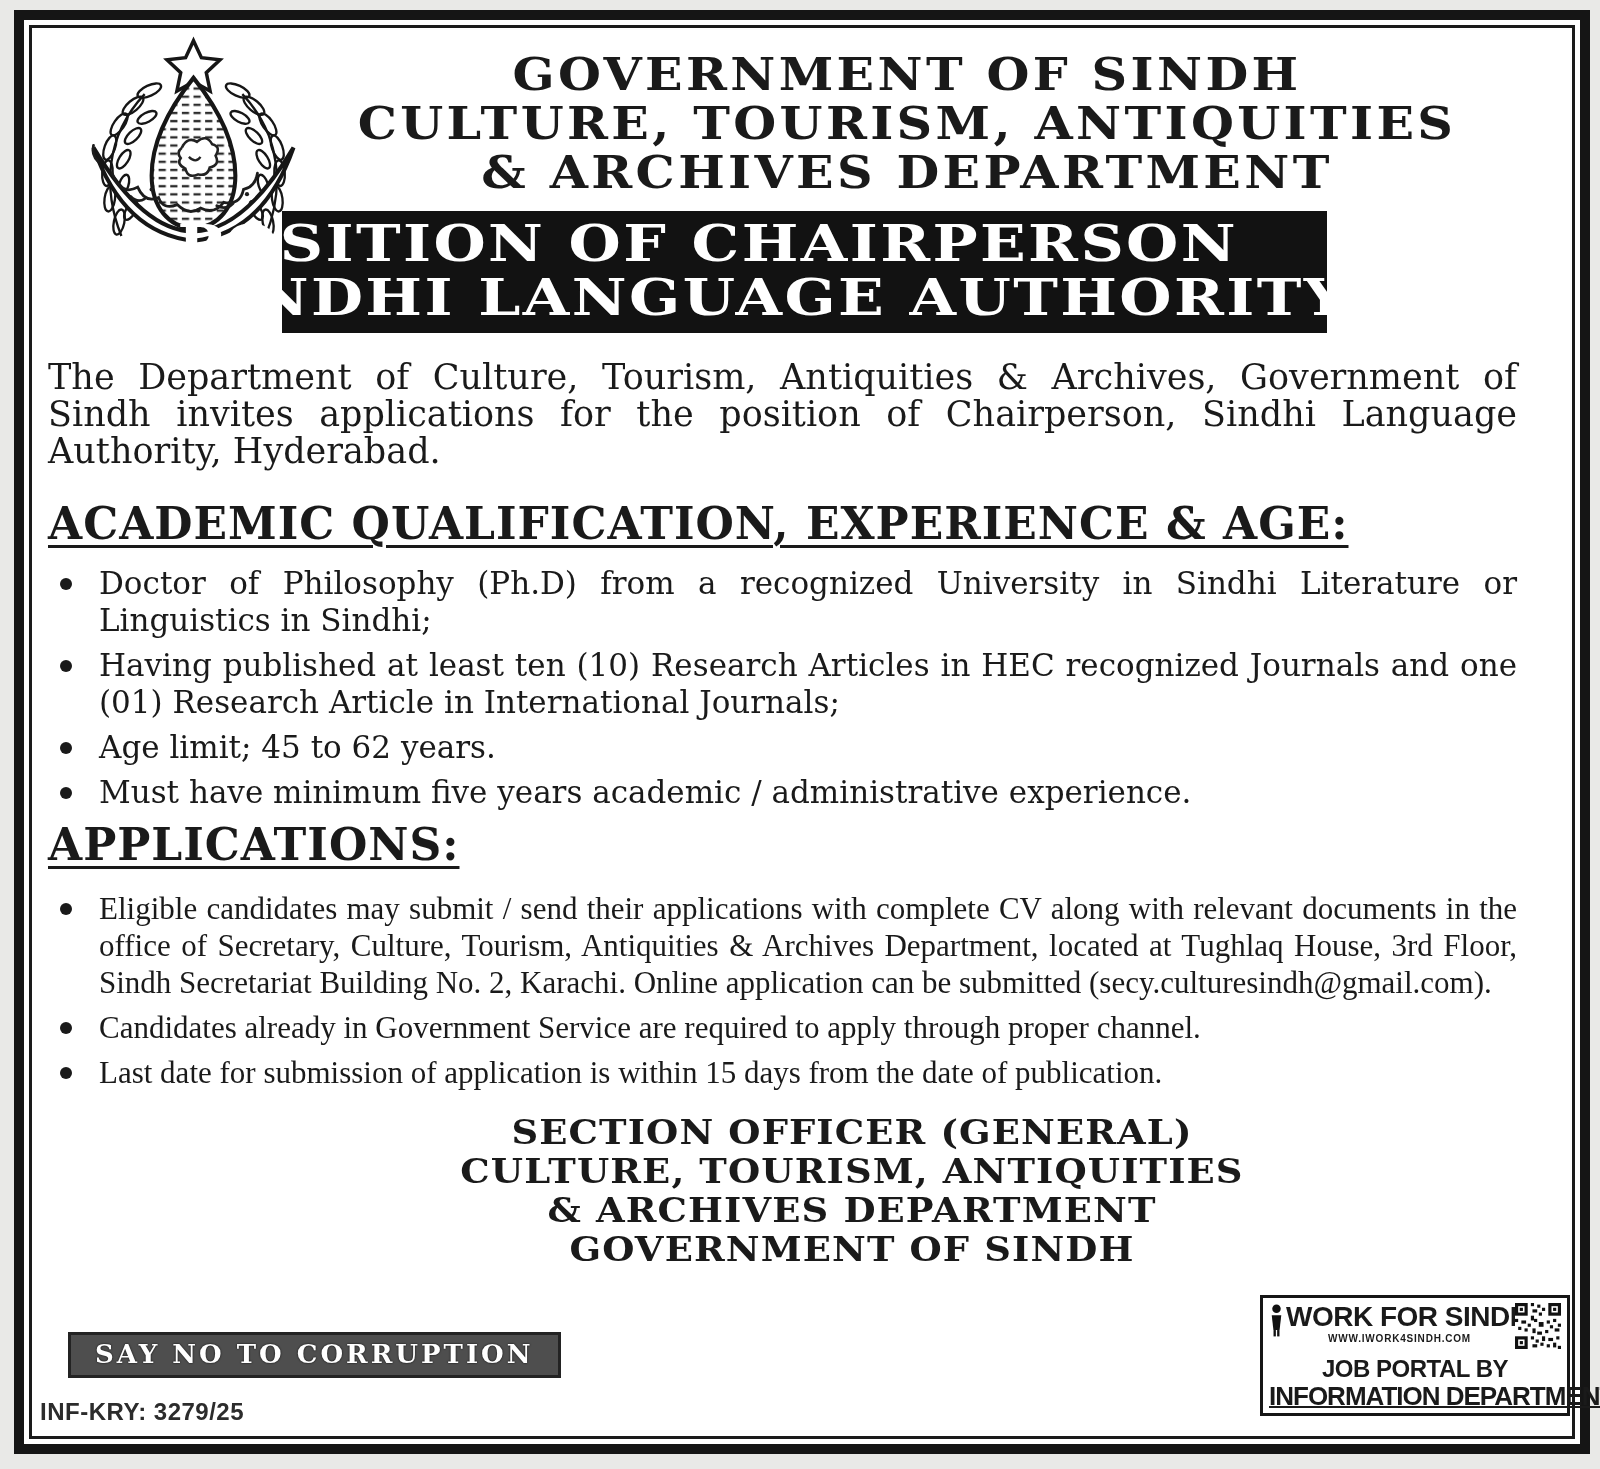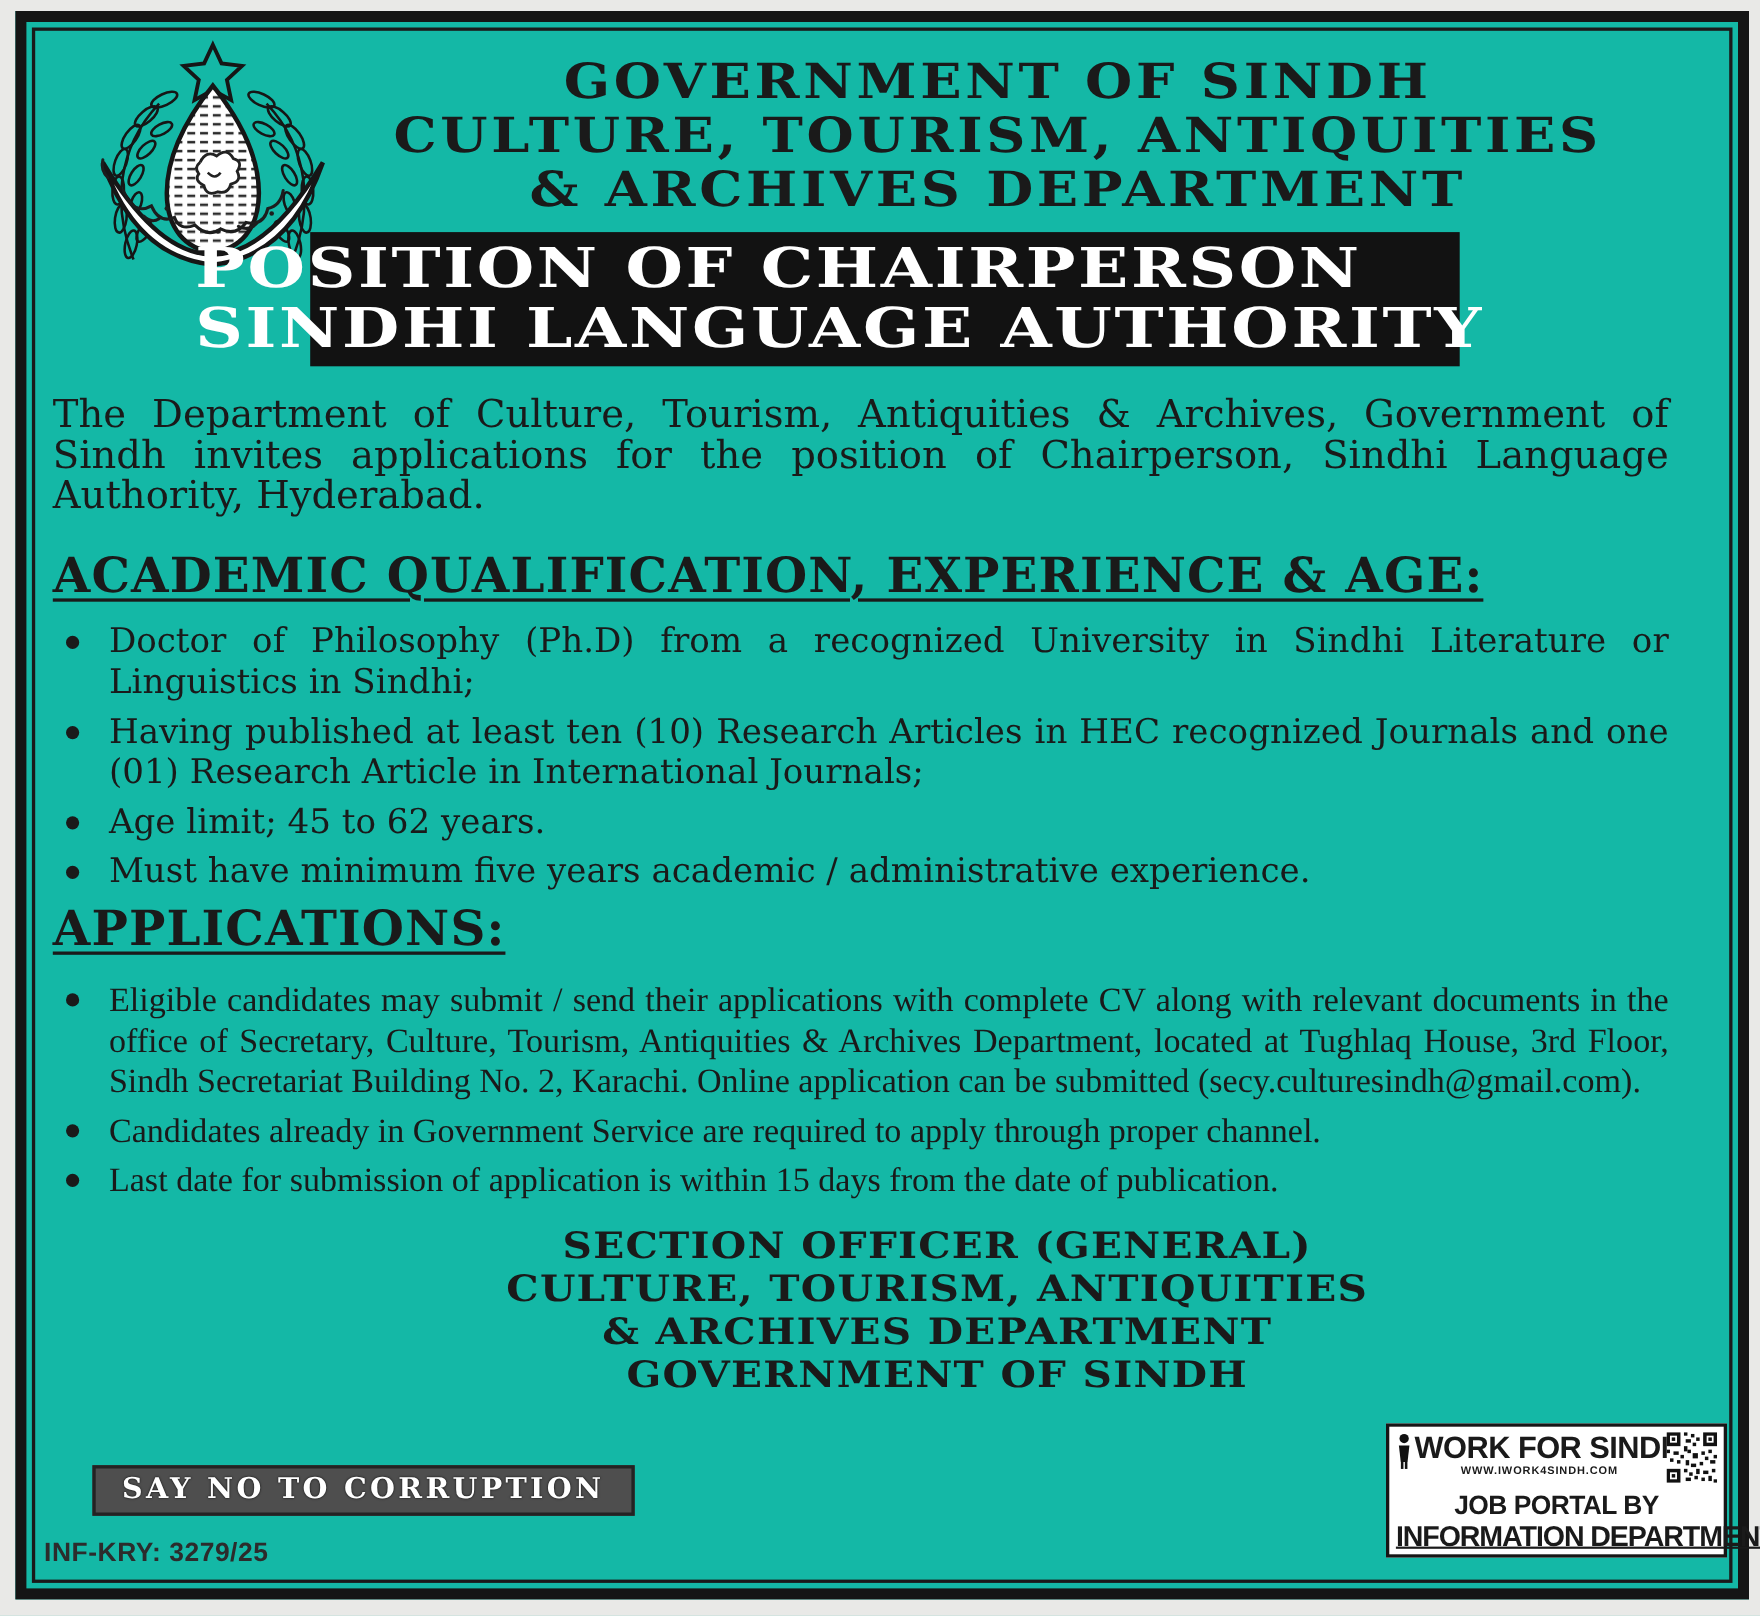--- a/index.html
+++ b/index.html
@@ -6,21 +6,21 @@
   html,body{margin:0;padding:0;}
   body{
     width:1600px;height:1469px;position:relative;
     background:#e9e9e7;
     font-family:"DejaVu Serif","Liberation Serif",serif;
     color:#1a1a1a;
     overflow:hidden;
   }
   .ad-frame{
     position:absolute;left:14px;top:10px;width:1576px;height:1444px;
-    box-sizing:border-box;border:10px solid #151515;background:#14b8a6;
+    box-sizing:border-box;border:10px solid #151515;background:#ffffff;
     padding:5px;
   }
   .ad-inner{
     position:relative;width:100%;height:100%;
     box-sizing:border-box;border:3px solid #1a1a1a;
   }
   
   .logo{position:absolute;left:44px;top:8px;width:235px;height:250px;}
   
   .org-block{
@@ -52,21 +52,21 @@
   .dot{flex:none;width:12px;height:12px;border-radius:50%;background:#1a1a1a;margin:13px 27px 0 12px;}
   .btext{flex:1;font-size:31px;line-height:37px;text-align:justify;}
   
   .signature{
     margin-top:22px;padding-left:100px;text-align:center;
     font-weight:bold;font-size:33px;line-height:39px;letter-spacing:1px;
   }
   .sig-line{display:block;transform:scaleX(1.12);transform-origin:50% 50%;white-space:nowrap;}
   
   .corruption-badge{
-    position:absolute;left:52px;bottom:58px;
+    position:absolute;left:36px;bottom:58px;
     background:#4e4e4e;border:3px solid #232323;color:#fff;
     font-weight:bold;font-size:26px;letter-spacing:3px;
     padding:4px 24px 6px 24px;
     text-shadow:0 0 2px #000;
   }
   .ref-number{
     position:absolute;left:8px;bottom:10px;
     font-family:"Liberation Sans","DejaVu Sans",sans-serif;
     font-size:24px;color:#2c2c2c;letter-spacing:0.5px;font-weight:bold;
   }

